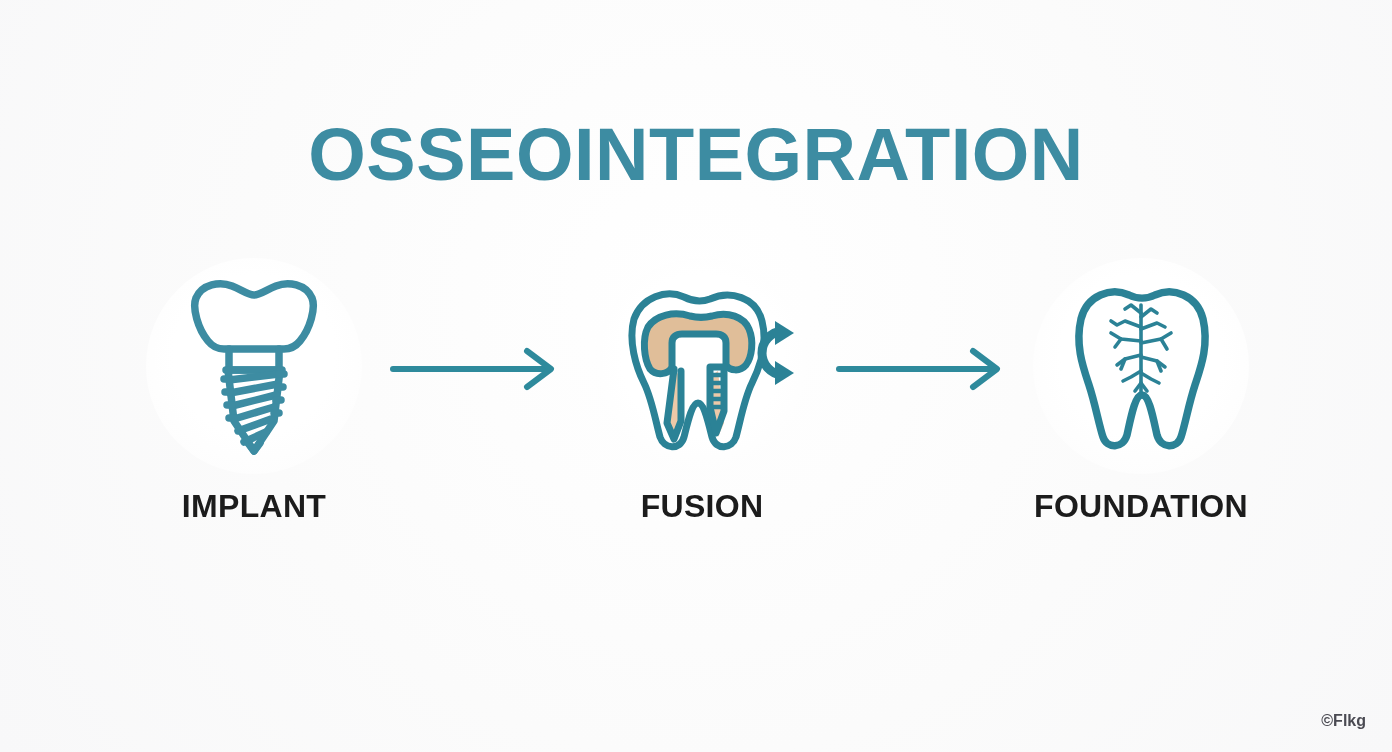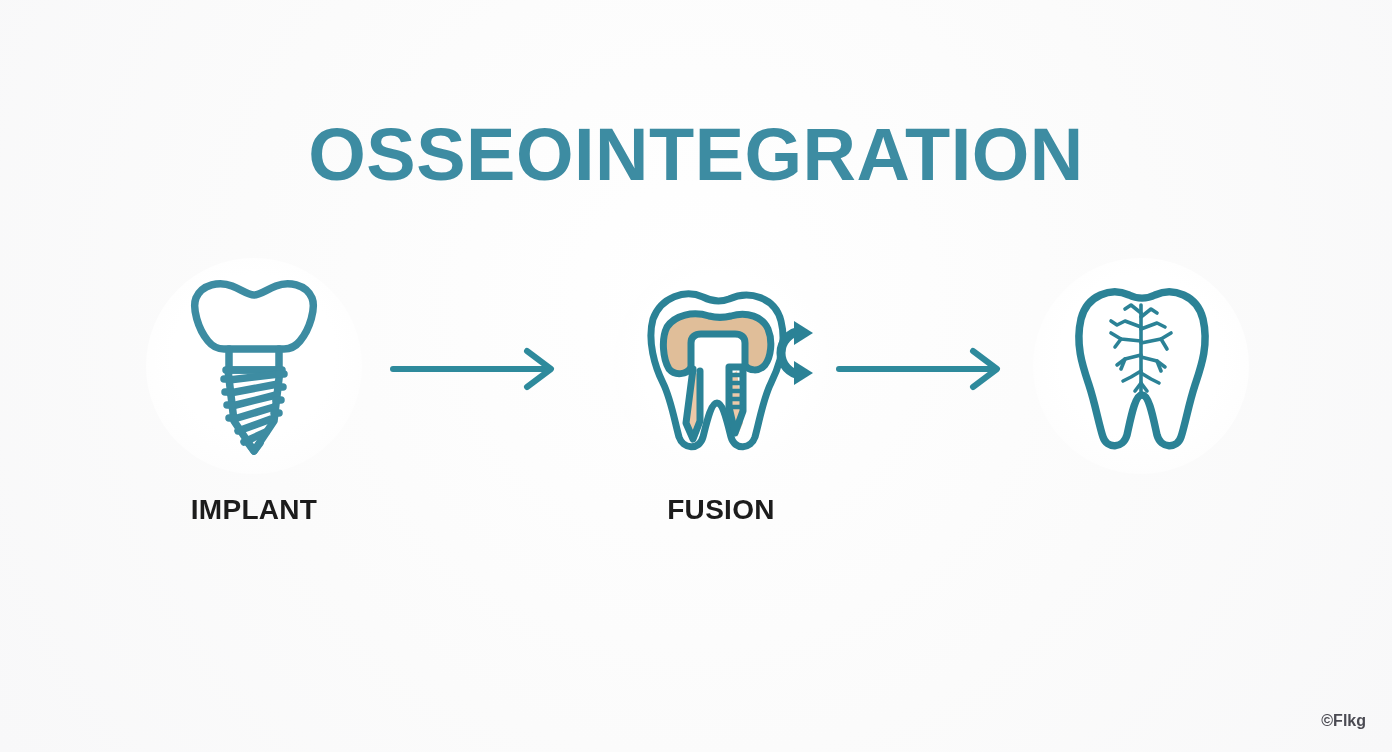--- a/index.html
+++ b/index.html
@@ -48,43 +48,43 @@
     height: 290px;
   }
 
   .step {
     position: absolute;
     top: 0;
     width: 228px;
     height: 290px;
   }
   .step-implant    { left: 140px; }
-  .step-fusion     { left: 607px; }
+  .step-fusion     { left: 588px; }
   .step-foundation { left: 1027px; }
 
   .icon-circle {
     position: relative;
     width: 216px;
     height: 216px;
     margin: 0 auto;
     border-radius: 50%;
     background: radial-gradient(circle at 50% 45%, #ffffff 50%, #fdfdfd 78%, #fafafa 100%);
     display: flex;
     align-items: center;
     justify-content: center;
   }
   .icon-circle svg {
     display: block;
   }
 
   .step-label {
-    margin-top: 20px;
+    margin-top: 14px;
     text-align: center;
     font-family: "Liberation Sans", sans-serif;
-    font-size: 28px;
+    font-size: 32px;
     font-weight: bold;
     letter-spacing: 0.3px;
     color: #1c1c1c;
     white-space: nowrap;
   }
 
   
   .arrow {
     position: absolute;
     top: 345px;
@@ -268,20 +268,21 @@
             <path d="M72 88 L68 98"></path>
             <path d="M88 86 L104 90 L112 96"></path>
             <path d="M104 90 L108 100"></path>
             <path d="M88 100 L78 106 L70 110"></path>
             <path d="M88 102 L98 108 L106 112"></path>
             <path d="M88 112 L82 120"></path>
             <path d="M88 112 L94 120"></path>
           </g>
         </svg>
       </div>
+      <div class="step-label">FOUNDATION</div>
     </div>
 
   </div>
 
   <div class="arrow arrow-1">
     <svg width="180" height="48" viewBox="0 0 180 48">
       <g fill="none" stroke="#2e8a9c" stroke-width="6" stroke-linecap="round" stroke-linejoin="round">
         <path d="M4 24 L158 24"></path>
         <path d="M138 6 L162 24 L138 42"></path>
       </g>

